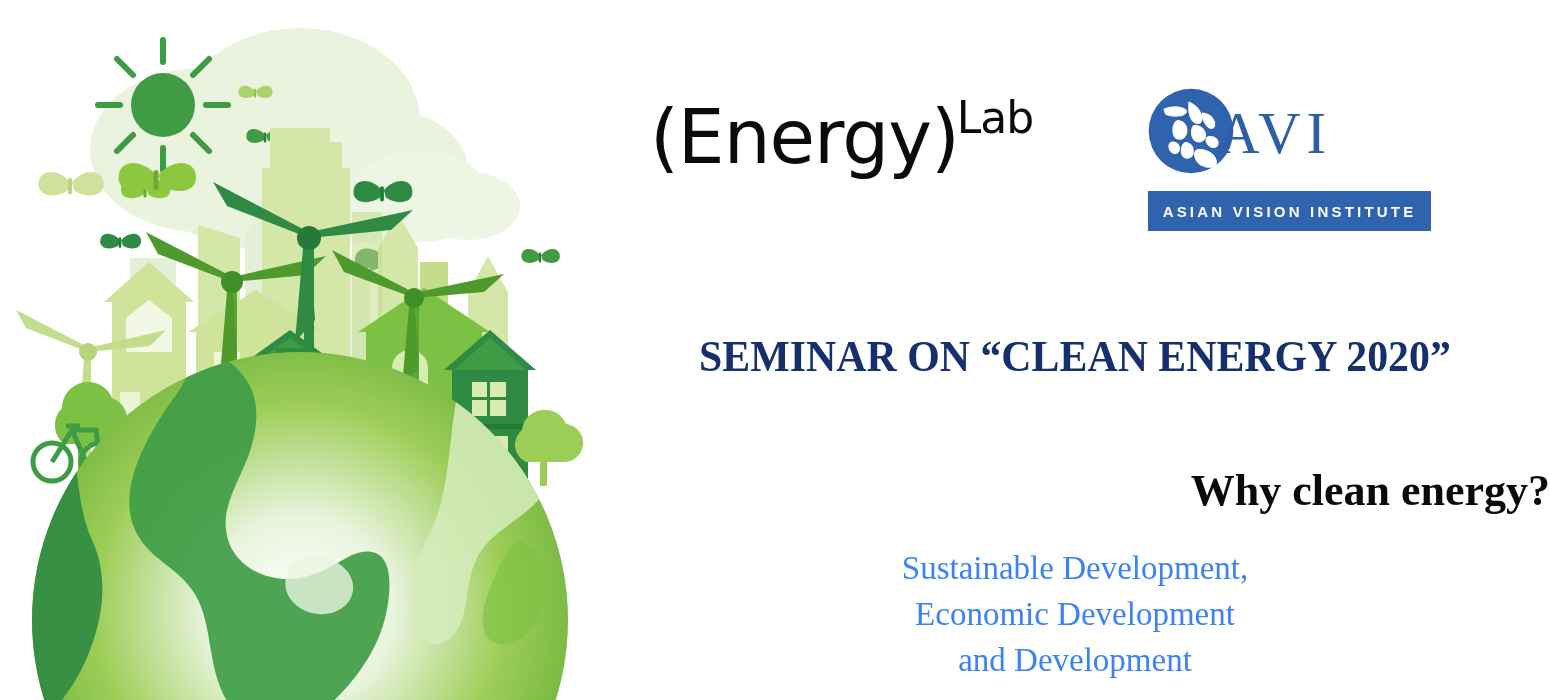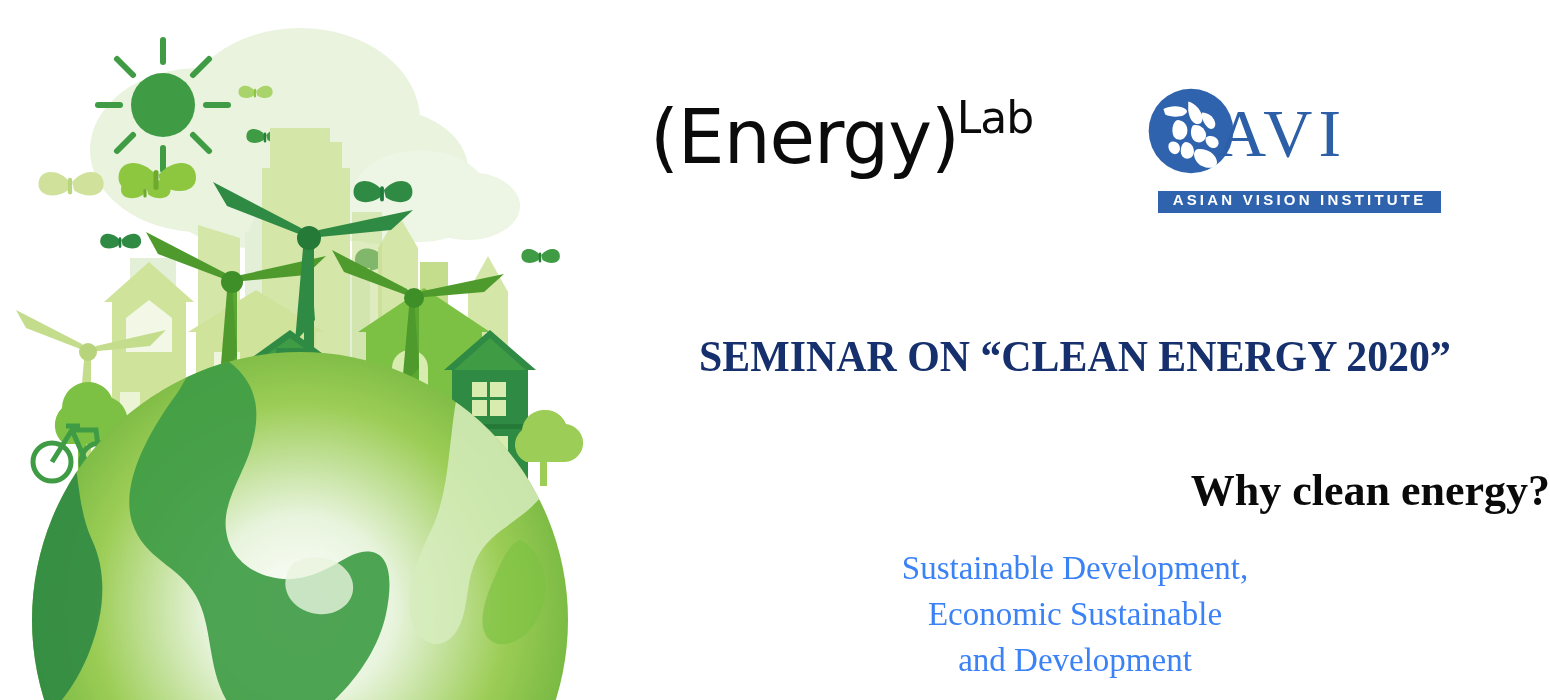--- a/index.html
+++ b/index.html
@@ -29,25 +29,25 @@
     font-size:44px;color:#0b0b0b;position:relative;top:-30px;left:-2px;letter-spacing:-1px;
   }
 
   
   #avi{position:absolute;left:545px;top:5px;width:300px;height:152px;}
   #avi-top{position:relative;height:112px;}
   #avi-globe{position:absolute;left:0;top:2px;width:92px;height:92px;}
   #avi-letters{
     position:absolute;left:72px;top:0px;
     font-family:"Liberation Serif",serif;
-    font-size:68px;line-height:100px;color:#2c5fa8;letter-spacing:6px;font-weight:400;
+    font-size:59px;line-height:100px;color:#2c5fa8;letter-spacing:6px;font-weight:400;
   }
   #avi-bar{
-    position:absolute;left:13px;top:108px;width:283px;height:22px;background:#2f63ad;
-    display:flex;justify-content:center;
+    position:absolute;left:3px;top:108px;width:283px;height:40px;background:#2f63ad;
+    display:flex;align-items:center;justify-content:center;
   }
   #avi-bar span{
     color:#ffffff;font-family:"Liberation Sans",sans-serif;font-weight:bold;
     font-size:15px;letter-spacing:3.2px;
   }
 
   
   #seminar-title{
     position:absolute;left:0;top:330px;width:950px;text-align:center;
     font-family:"Liberation Serif",serif;font-weight:bold;
@@ -369,18 +369,18 @@
         </div>
       </div>
     </div>
 
     <div id="seminar-title">SEMINAR ON “CLEAN ENERGY 2020”</div>
 
     <div id="why-title">Why clean energy?</div>
 
     <div id="subtitle">
       <div>Sustainable Development,</div>
-      <div>Economic Sustainable</div>
+      <div>Economic Development</div>
       <div>and Development</div>
     </div>
 
   </div>
 </div>
 
 </body></html>

